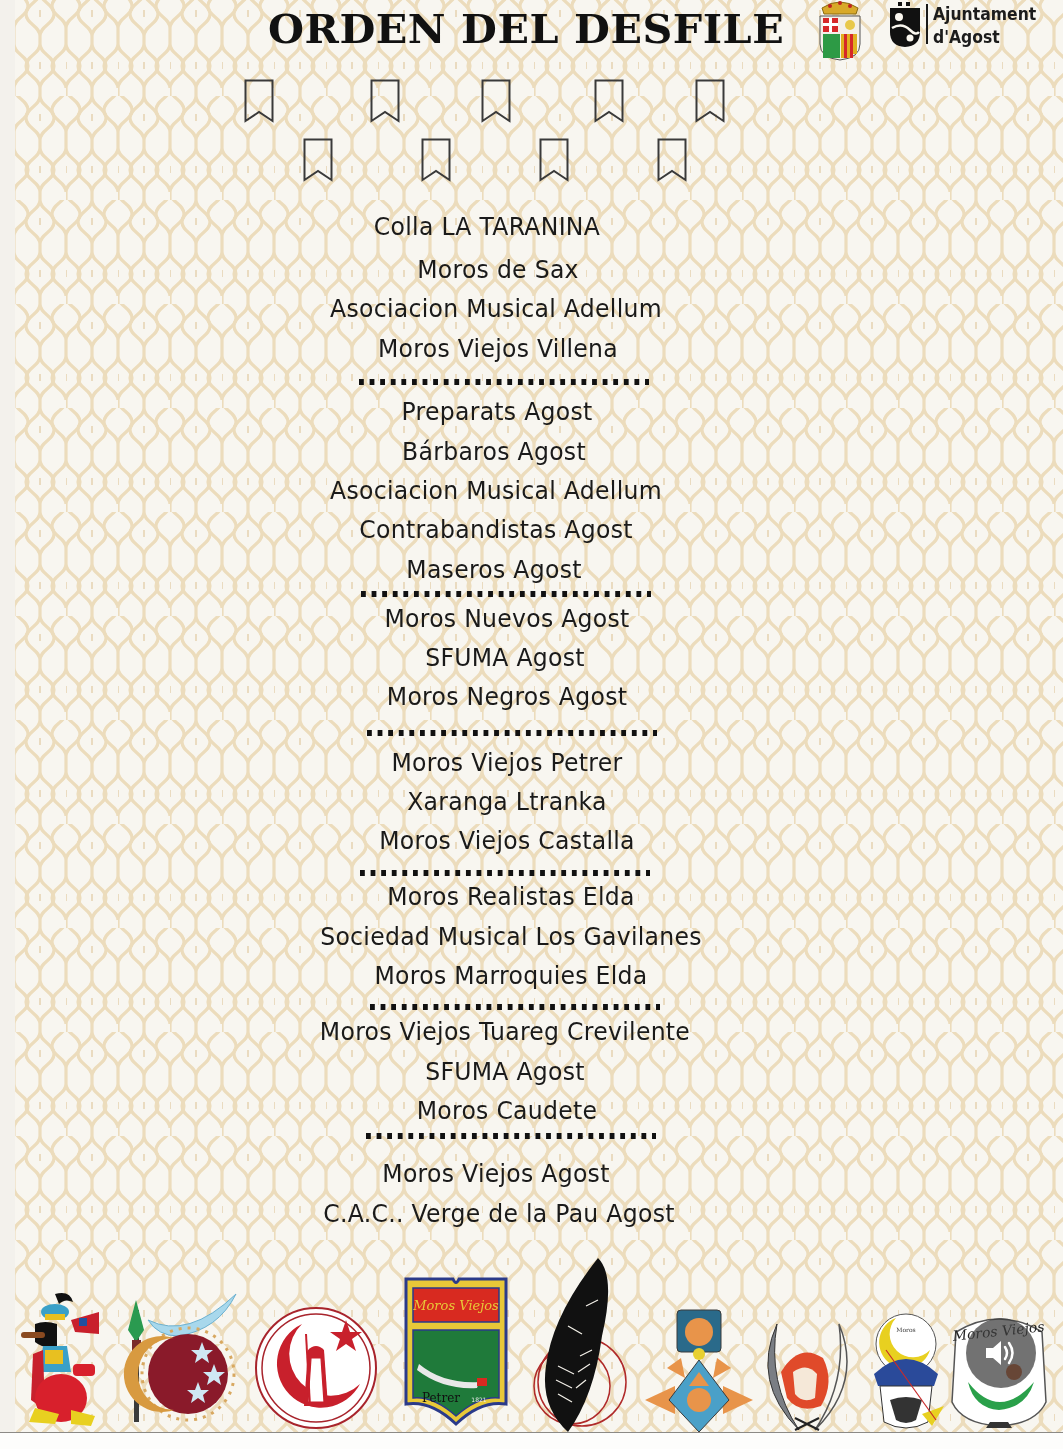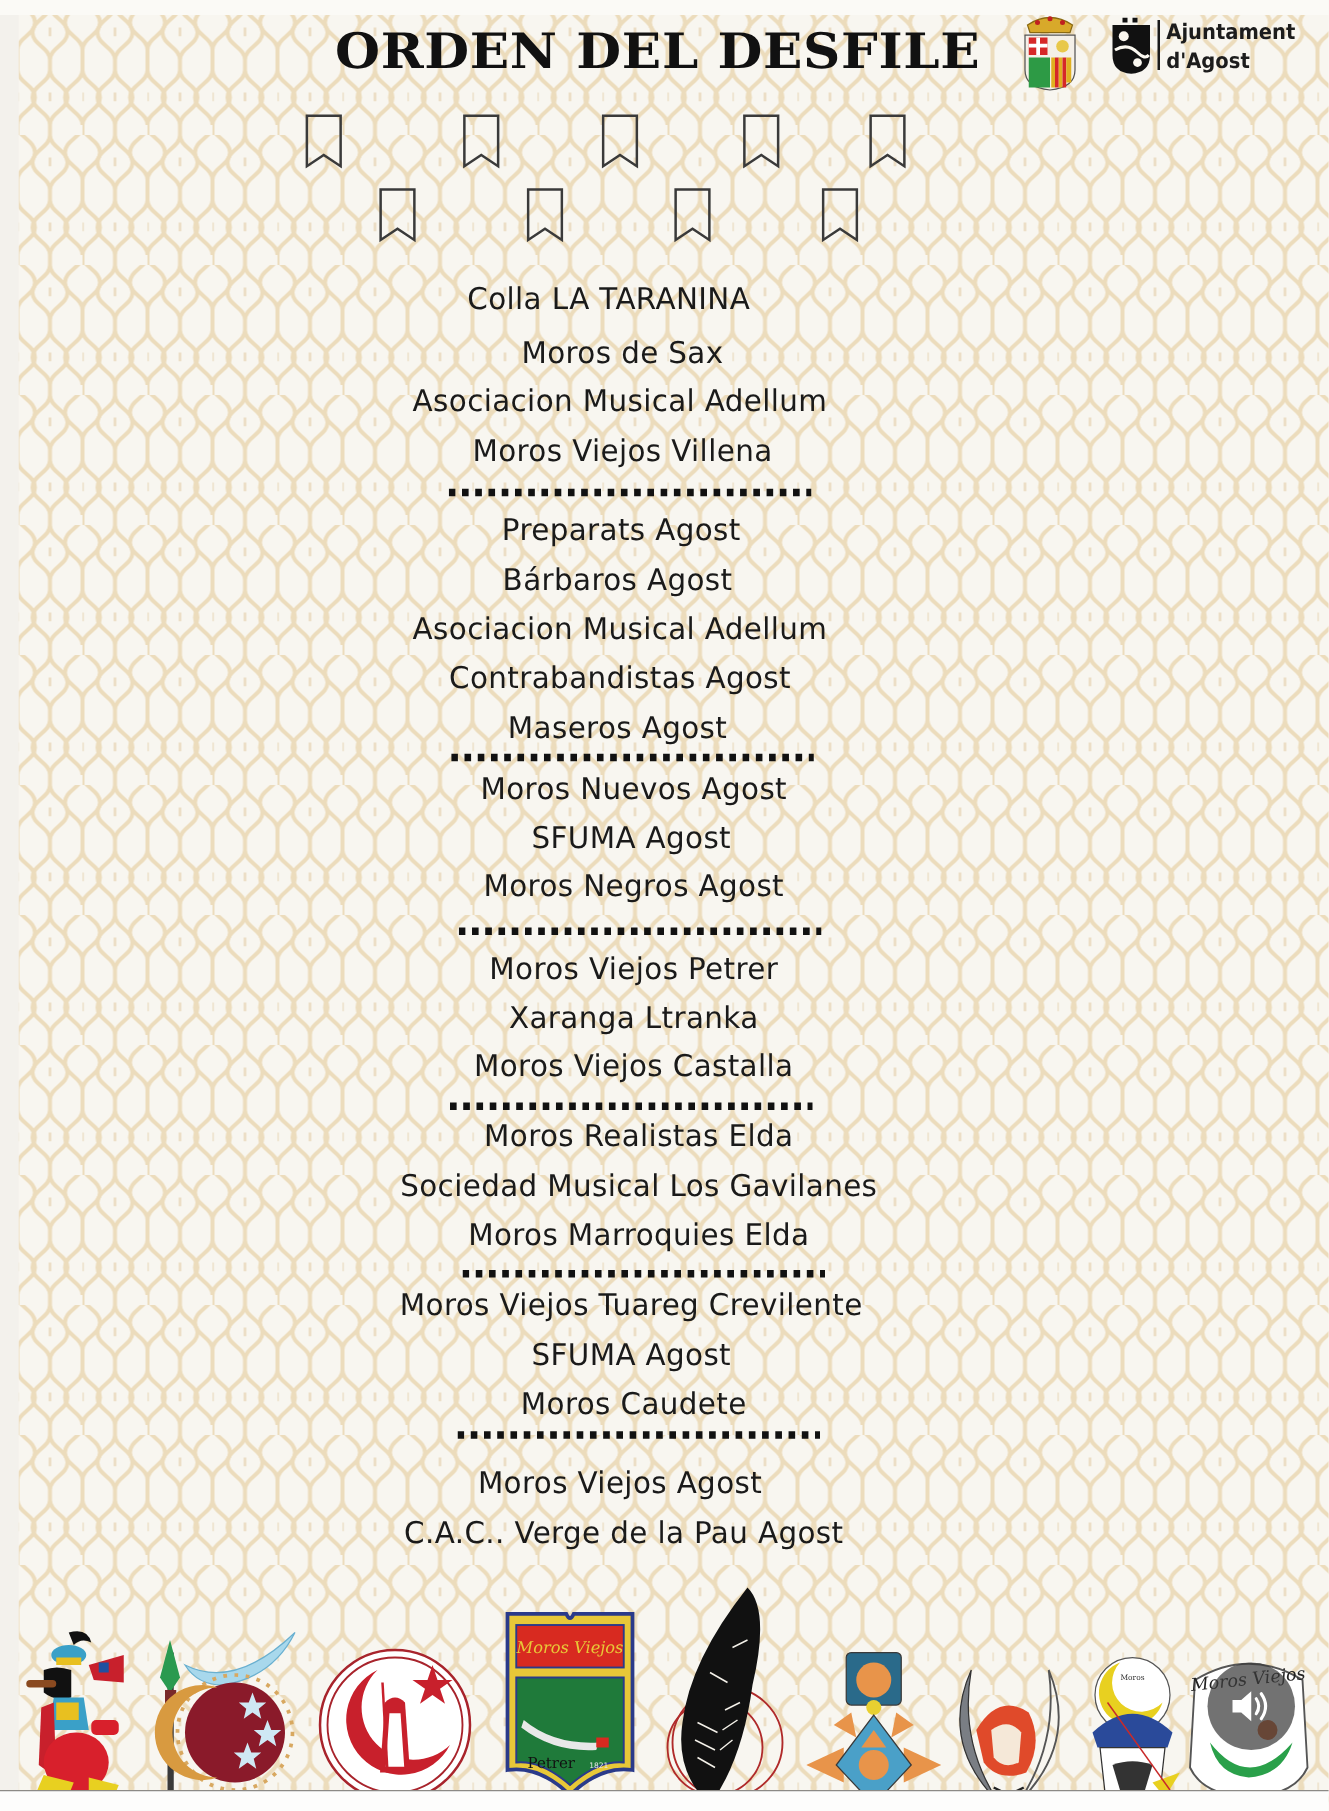--- a/index.html
+++ b/index.html
@@ -5,21 +5,20 @@
     html, body { margin: 0; padding: 0; }
     body {
       width: 1063px; height: 1449px; overflow: hidden; position: relative;
       background: #fbfaf6;
       font-family: "DejaVu Sans", sans-serif;
     }
     .poster {
       position: absolute; left: 0; top: 0; width: 1063px; height: 1432px;
       overflow: hidden;
       background-color: #f8f6f0;
-      margin-top: 12px;
     }
     .poster svg.bg { position: absolute; left: 14px; top: 0; }
     .left-strip {
       position: absolute; left: 0; top: 0; width: 15px; height: 1432px;
       background: #f3f1ec;
     }
     .bottom-strip {
       position: absolute; left: 0; top: 1432px; width: 1063px; height: 17px;
       background: #fdfdfc; border-top: 1px solid #8c8a86;
     }

